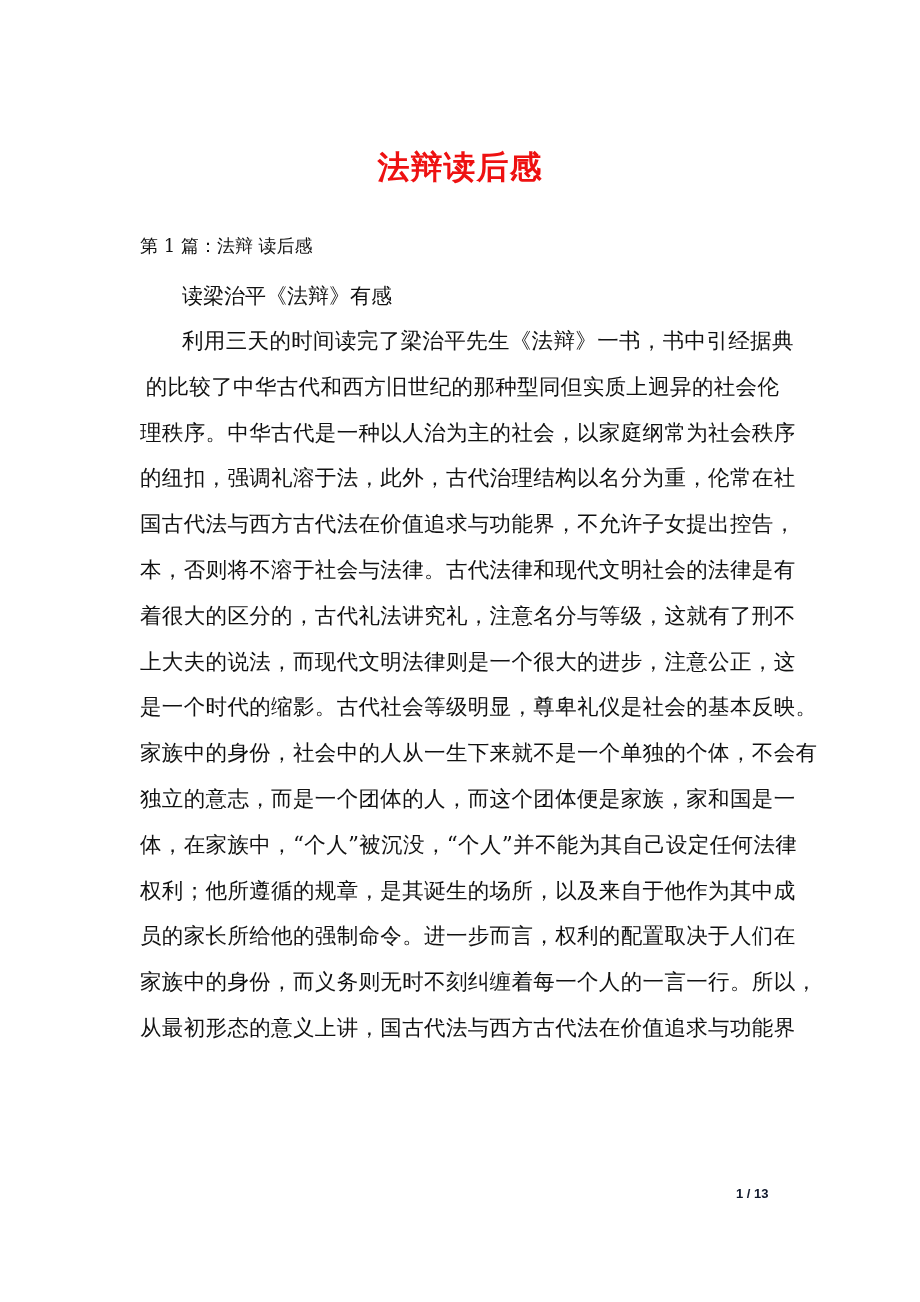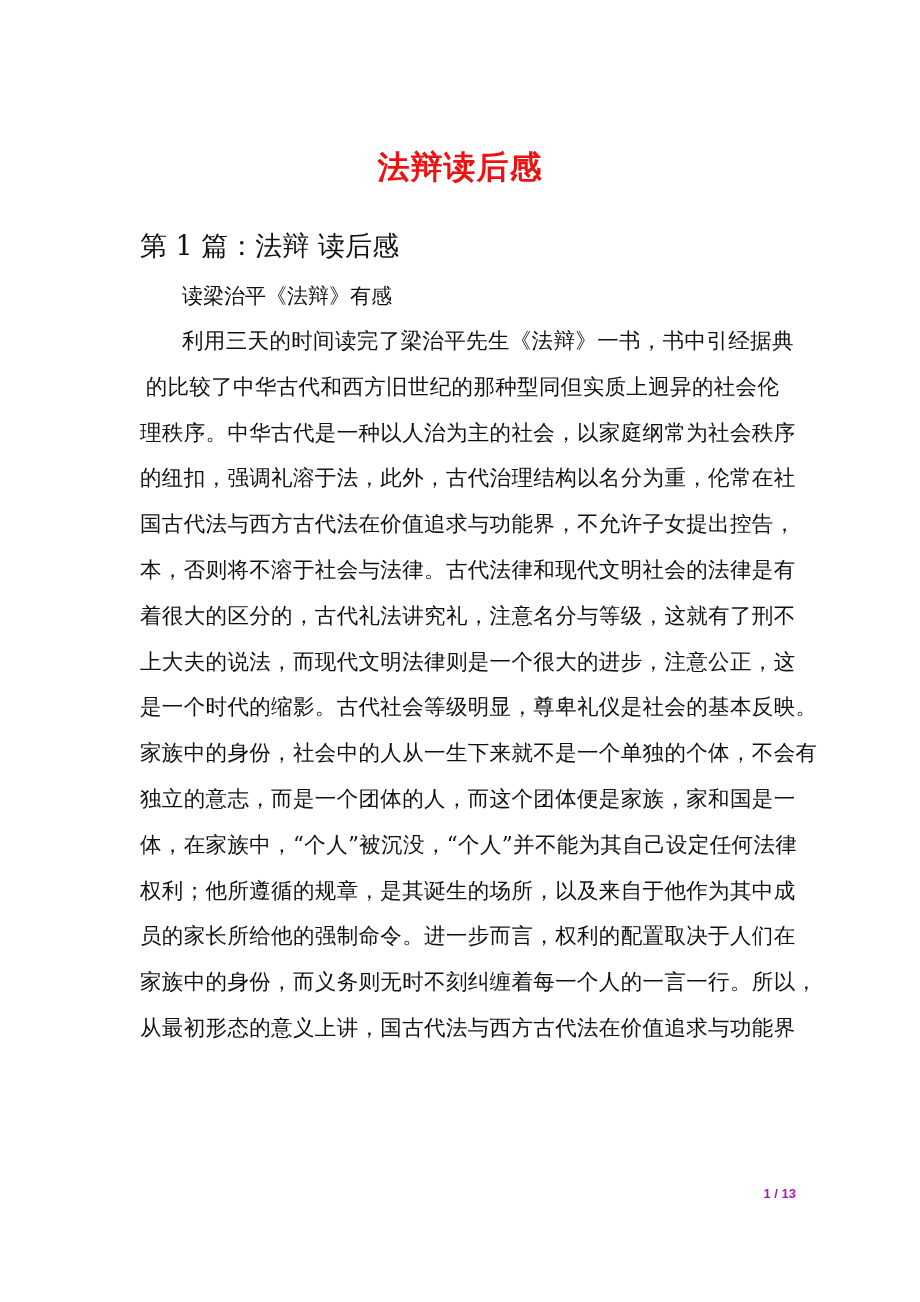--- a/index.html
+++ b/index.html
@@ -32,21 +32,21 @@
       font-weight: bold;
       color: #ee1111;
       letter-spacing: 1px;
       line-height: 46px;
       font-family: "DejaVu Sans", "Liberation Sans", sans-serif;
     }
     .section-heading {
       position: absolute;
       top: 228px;
       left: 140px;
-      font-size: 27px;
+      font-size: 18px;
       line-height: 36px;
     }
     .subtitle {
       position: absolute;
       top: 278px;
       left: 182px;
       font-size: 21px;
       line-height: 36px;
     }
     .body-lines {
@@ -62,25 +62,25 @@
       white-space: nowrap;
       letter-spacing: 0.35px;
       text-align: center;
     }
     .line.indent { padding-left: 42px; }
     .page-number {
       position: absolute;
       top: 1186px;
       left: 736px;
       width: 60px;
-      text-align: right;
+      text-align: left;
       font-family: "Liberation Sans", "DejaVu Sans", sans-serif;
       font-size: 13px;
       font-weight: bold;
-      color: #a21caf;
+      color: #0f172a;
     }
   </style>
 </head>
 <body>
 
 <div class="page">
   <div class="doc-title">法辩读后感</div>
 
   <div class="section-heading">第 1 篇：法辩  读后感</div>
 

